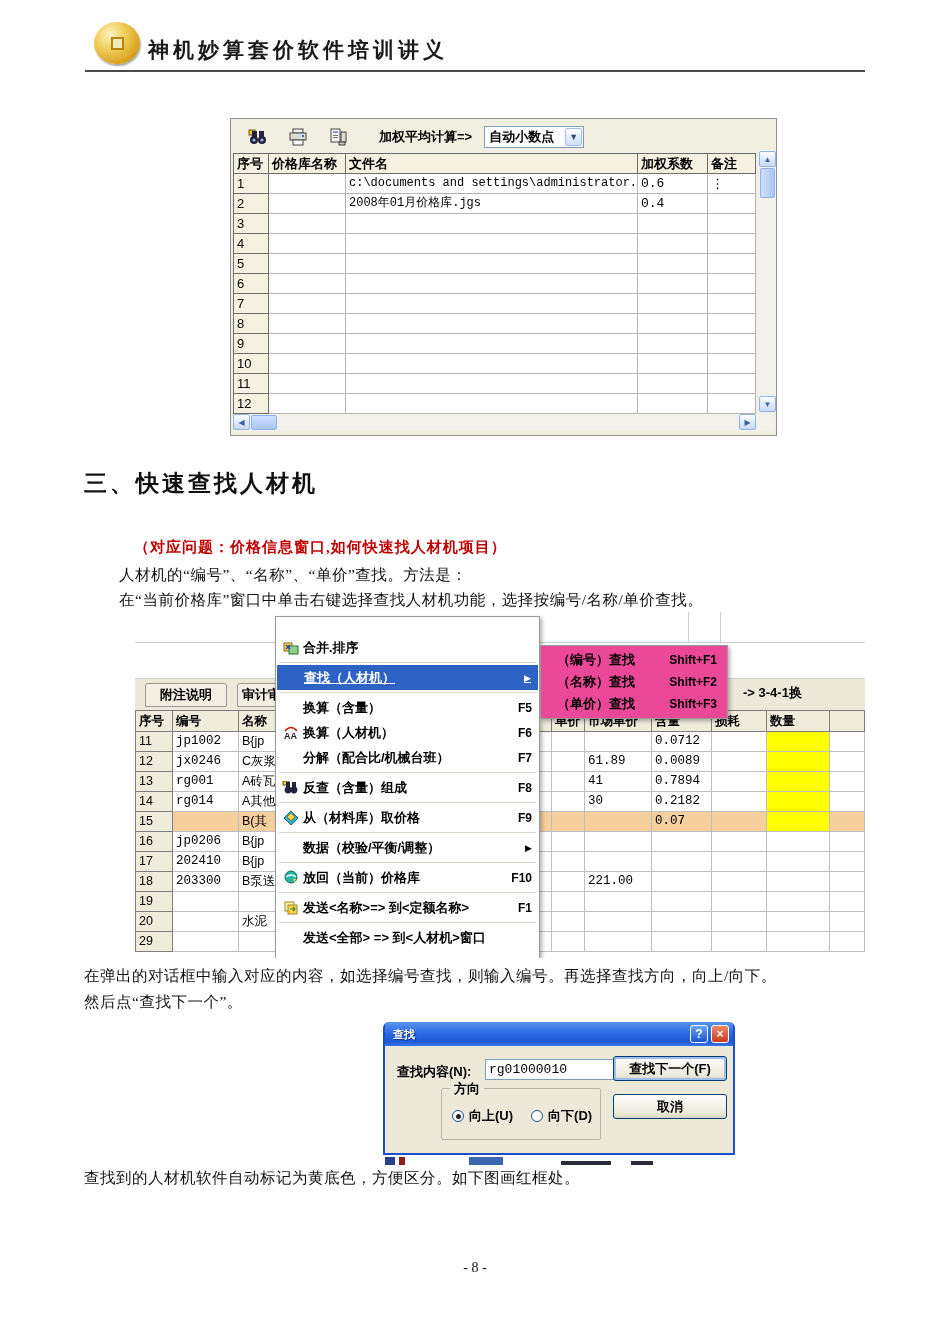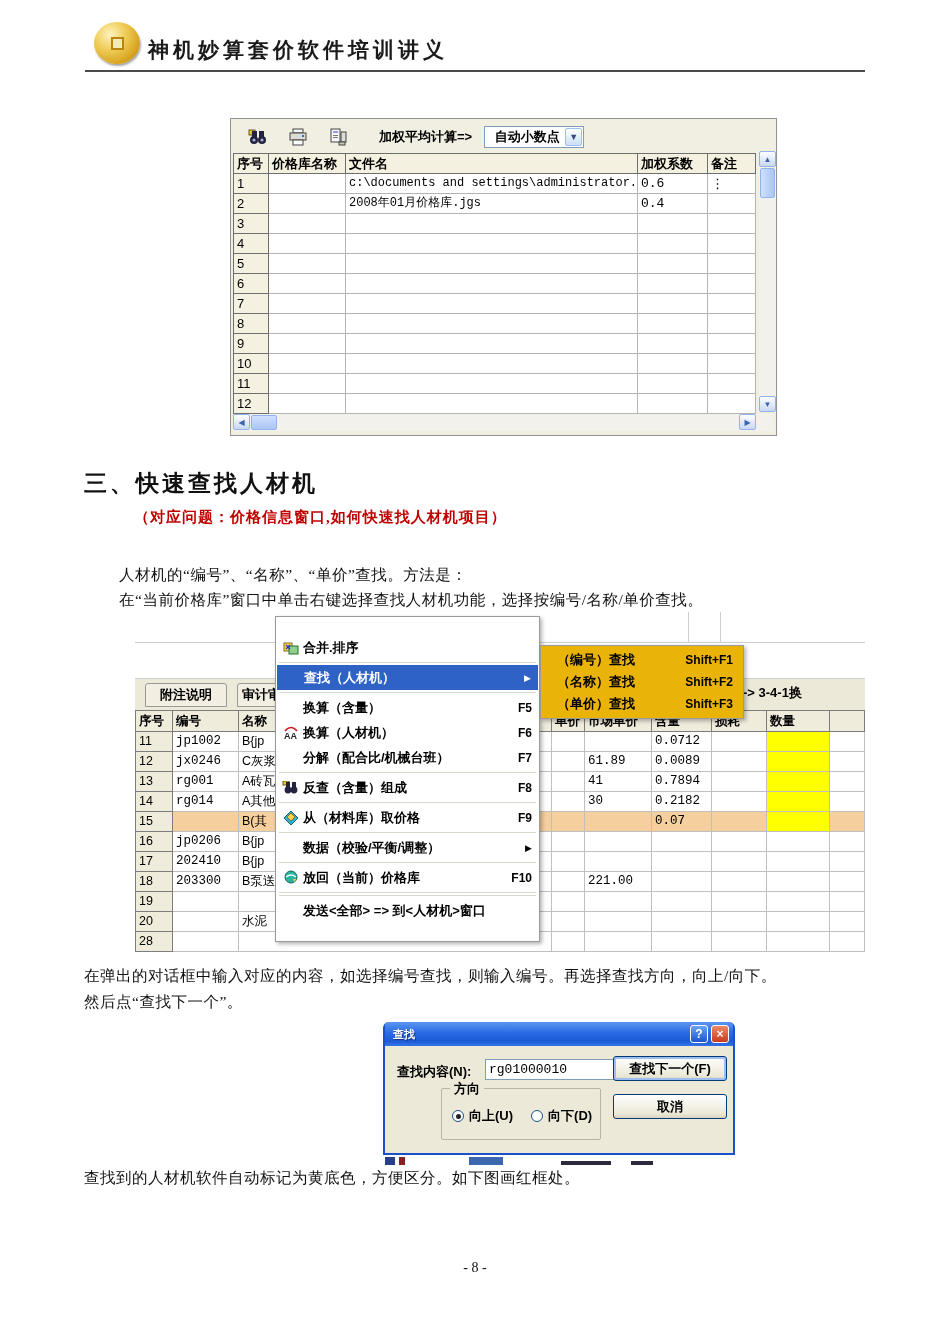--- a/index.html
+++ b/index.html
@@ -20,21 +20,21 @@
   .ui { font-family:"Liberation Sans", sans-serif; font-size:13px; color:#000; }
   .mono { font-family:"Liberation Mono", monospace; }
 
   
   .shot1 { left:230px; top:118px; width:547px; height:318px; background:#f1efe2;
            border:1px solid #919191; padding:2px; }
   .s1-toolbar { height:32px; display:flex; align-items:center; gap:6px; padding-left:8px; }
   .tbtn { width:34px; height:24px; display:flex; align-items:center; justify-content:center; }
   .s1-label { font-weight:700; margin-left:18px; }
   .dropdown { margin-left:6px; width:100px; height:22px; background:#fff; border:1px solid #7f9db9;
-              display:flex; align-items:center;text-align:center; }
+              display:flex; align-items:center; }
   .dropdown .dval { flex:1; padding-left:4px; font-weight:700; }
   .dropdown .darr { width:17px; height:18px; margin-right:1px; background:linear-gradient(#fff,#cfddf8);
                     border:1px solid #9ebef5; border-radius:2px; font-size:9px; color:#34487c;
                     display:flex; align-items:center; justify-content:center; }
   .grid1 { position:relative; width:540px; }
   .g1row { display:flex; }
   .g1row .cell { height:20px; line-height:19px; padding:0 3px; border-right:1px solid #b4b4b4;
                  border-bottom:1px solid #b4b4b4; background:#fff; overflow:hidden; white-space:nowrap; }
   .g1row .hd { background:#f5f1e1; border-right:1px solid #6e6e6e; border-bottom:1px solid #6e6e6e;
                border-top:1px solid #6e6e6e; font-weight:700; height:21px; }
@@ -48,21 +48,21 @@
   .vsb .thumb { width:15px; height:30px; margin:1px auto; background:linear-gradient(90deg,#cfe0fb,#aac6f4);
                 border:1px solid #90b2ee; border-radius:2px; }
   .vsb .down { position:absolute; bottom:0; }
   .hsb { position:relative; width:540px; height:17px; background:#f3f1ec; margin-top:0px; display:flex; }
   .hsb .thumb { width:26px; height:15px; margin-top:1px; background:linear-gradient(#cfe0fb,#aac6f4);
                 border:1px solid #90b2ee; border-radius:2px; margin-left:1px; }
   .hsb .right { position:absolute; right:17px; top:0; }
 
   
   .sec-heading { left:84px; top:468px; font-size:23px; font-weight:700; letter-spacing:3px; }
-  .red-note { left:134px; top:508px; font-size:15px; font-weight:700; color:#c00000; letter-spacing:1px; }
+  .red-note { left:134px; top:538px; font-size:15px; font-weight:700; color:#c00000; letter-spacing:1px; }
   .bodyline { font-size:15.5px; letter-spacing:0.5px; }
   .p1a { left:119px; top:565px; } .p1b { left:119px; top:590px; }
   .p2a { left:84px; top:966px; } .p2b { left:84px; top:992px; }
   .p3  { left:84px; top:1168px; }
   .pageno { left:0; top:1260px; width:950px; text-align:center; font-size:14px; }
 
   
   .shot2 { left:135px; top:612px; width:730px; height:346px; background:#fff; overflow:hidden; }
   .s2-topline1 { position:absolute; left:0; top:30px; width:730px; height:1px; background:#cfcfcf; }
   .s2-vline1 { position:absolute; left:553px; top:0; width:1px; height:30px; background:#cfcfcf; }
@@ -85,25 +85,25 @@
   .orange { background:#f6cf9e !important; }
 
   
   .cmenu { position:absolute; left:140px; top:4px; width:265px; background:#fff;
            border:1px solid #9a9a9a; box-shadow:2px 2px 4px rgba(0,0,0,.3); padding:18px 0; }
   .mi { height:25px; display:flex; align-items:center; padding:0 7px 0 3px; }
   .mi .ic { width:24px; display:flex; align-items:center; justify-content:center; }
   .mi .lbl { flex:1; font-weight:700; font-size:13px; white-space:nowrap; }
   .mi .sc { font-weight:700; font-size:12px; margin-left:8px; }
   .mi .sub { font-size:9px; margin-left:8px; }
-  .mi.hl { background:#2e63c5; color:#fff; margin:0 1px; }
+  .mi.hl { background:#2e63c5; color:#fff; margin:0 1px;text-decoration:underline; }
   .msep { border-top:1px solid #d9d7ce; margin:2px 3px; }
 
   
-  .smenu { position:absolute; left:405px; top:33px; width:204px; background:#eab308;
+  .smenu { position:absolute; left:405px; top:33px; width:188px; background:#ec4899;
            border:1px solid #9a9a9a; box-shadow:2px 2px 4px rgba(0,0,0,.3); padding:3px 0; }
   .smi { height:22px; display:flex; align-items:center; padding:0 10px 0 16px; }
   .smi .lbl { flex:1; font-weight:700; font-size:13px; white-space:nowrap; }
   .smi .sc { font-weight:700; font-size:12px; }
 
   
   .fdialog { left:383px; top:1022px; width:352px; height:133px; border-radius:6px 6px 0 0;
              background:#ece9d8; border:2px solid #1b50c8; border-top:none; }
   .ftitle { height:24px; border-radius:4px 4px 0 0; display:flex; align-items:center; padding:0 4px 0 8px;
             background:linear-gradient(180deg,#5a96f2 0%, #2a6be4 45%, #1d5ad6 80%, #3575e8 100%); }
@@ -424,21 +424,21 @@
       <div class="cell c2"></div>
       <div class="cell c3">水泥</div>
       <div class="cell c4"></div>
         <div class="cell c5"></div>
         <div class="cell c6"></div>
       <div class="cell c7"></div>
         <div class="cell c8"></div>
         <div class="cell c9"></div>
     </div>
     <div class="g2row">
-      <div class="cell idx c1">28</div>
+      <div class="cell idx c1">29</div>
       <div class="cell c2"></div>
         <div class="cell c3"></div>
         <div class="cell c4"></div>
         <div class="cell c5"></div>
       <div class="cell c6"></div>
         <div class="cell c7"></div>
         <div class="cell c8"></div>
         <div class="cell c9"></div>
     </div>
   </div>
@@ -518,20 +518,31 @@
         <svg width="16" height="15" viewBox="0 0 16 15">
           <circle cx="8" cy="7" r="6" fill="#2ab3a0" stroke="#11645a"></circle>
           <path d="M3 7 Q8 3 13 7" fill="none" stroke="#eaffff" stroke-width="1.3"></path>
           <path d="M10 9 L13 9 L11.5 12 Z" fill="#ffd24a"></path>
         </svg>
         </span>
       <span class="lbl">放回（当前）价格库</span>
       <span class="sc">F10</span>
     </div>
     <div class="msep"></div>
+    <div class="mi">
+      <span class="ic">
+        <svg width="16" height="14" viewBox="0 0 16 14">
+          <rect x="2" y="1" width="9" height="9" fill="#fff2a8" stroke="#a08a2e"></rect>
+          <rect x="5" y="4" width="9" height="9" fill="#ffd24a" stroke="#a08a2e"></rect>
+          <path d="M7 8 L12 8 M10 6 L12 8 L10 10" stroke="#2f8f2f" stroke-width="1.2" fill="none"></path>
+        </svg>
+        </span>
+      <span class="lbl">发送&lt;名称&gt;=&gt; 到&lt;定额名称&gt;</span>
+      <span class="sc">F1</span>
+    </div>
     <div class="msep"></div>
     <div class="mi">
       <span class="ic"></span>
       <span class="lbl">发送&lt;全部&gt; =&gt; 到&lt;人材机&gt;窗口</span>
     </div>
   </div>
 
   <div class="smenu">
     <div class="smi">
       <span class="lbl">（编号）查找</span>

